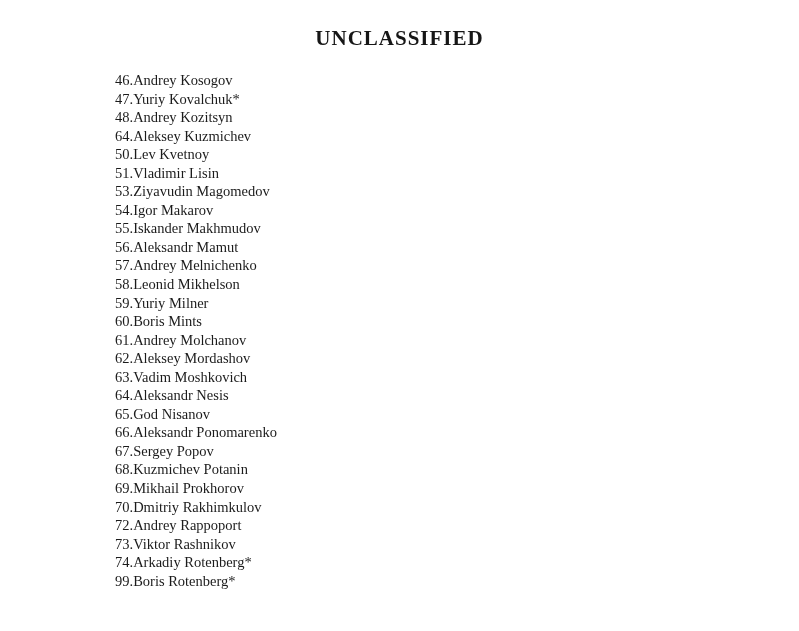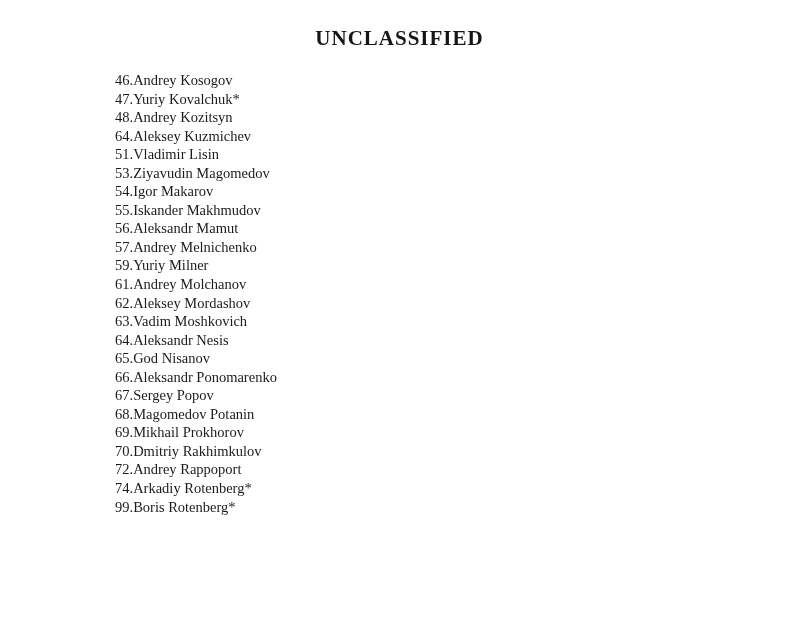--- a/index.html
+++ b/index.html
@@ -62,20 +62,23 @@
       </div>
 
       <div class="list-item">
         <span class="item-number">48.</span><span>Andrey Kozitsyn</span>
       </div>
 
       <div class="list-item">
         <span class="item-number">64.</span><span>Aleksey Kuzmichev</span>
       </div>
 
+      <div class="list-item">
+        <span class="item-number">50.</span><span>Lev Kvetnoy</span>
+      </div>
 
       <div class="list-item">
         <span class="item-number">51.</span><span>Vladimir Lisin</span>
       </div>
 
 
       <div class="list-item">
         <span class="item-number">53.</span><span>Ziyavudin Magomedov</span>
       </div>
 
@@ -88,25 +91,31 @@
       </div>
 
       <div class="list-item">
         <span class="item-number">56.</span><span>Aleksandr Mamut</span>
       </div>
 
       <div class="list-item">
         <span class="item-number">57.</span><span>Andrey Melnichenko</span>
       </div>
 
+      <div class="list-item">
+        <span class="item-number">58.</span><span>Leonid Mikhelson</span>
+      </div>
 
       <div class="list-item">
         <span class="item-number">59.</span><span>Yuriy Milner</span>
       </div>
 
+      <div class="list-item">
+        <span class="item-number">60.</span><span>Boris Mints</span>
+      </div>
 
       <div class="list-item">
         <span class="item-number">61.</span><span>Andrey Molchanov</span>
       </div>
 
       <div class="list-item">
         <span class="item-number">62.</span><span>Aleksey Mordashov</span>
       </div>
 
       <div class="list-item">
@@ -123,36 +132,39 @@
 
       <div class="list-item">
         <span class="item-number">66.</span><span>Aleksandr Ponomarenko</span>
       </div>
 
       <div class="list-item">
         <span class="item-number">67.</span><span>Sergey Popov</span>
       </div>
 
       <div class="list-item">
-        <span class="item-number">68.</span><span>Magomedov Potanin</span>
+        <span class="item-number">68.</span><span>Kuzmichev Potanin</span>
       </div>
 
       <div class="list-item">
         <span class="item-number">69.</span><span>Mikhail Prokhorov</span>
       </div>
 
       <div class="list-item">
         <span class="item-number">70.</span><span>Dmitriy Rakhimkulov</span>
       </div>
 
 
       <div class="list-item">
         <span class="item-number">72.</span><span>Andrey Rappoport</span>
       </div>
 
+      <div class="list-item">
+        <span class="item-number">73.</span><span>Viktor Rashnikov</span>
+      </div>
 
       <div class="list-item">
         <span class="item-number">74.</span><span>Arkadiy Rotenberg*</span>
       </div>
 
       <div class="list-item">
         <span class="item-number">99.</span><span>Boris Rotenberg*</span>
       </div>
     </div>
 </div>

